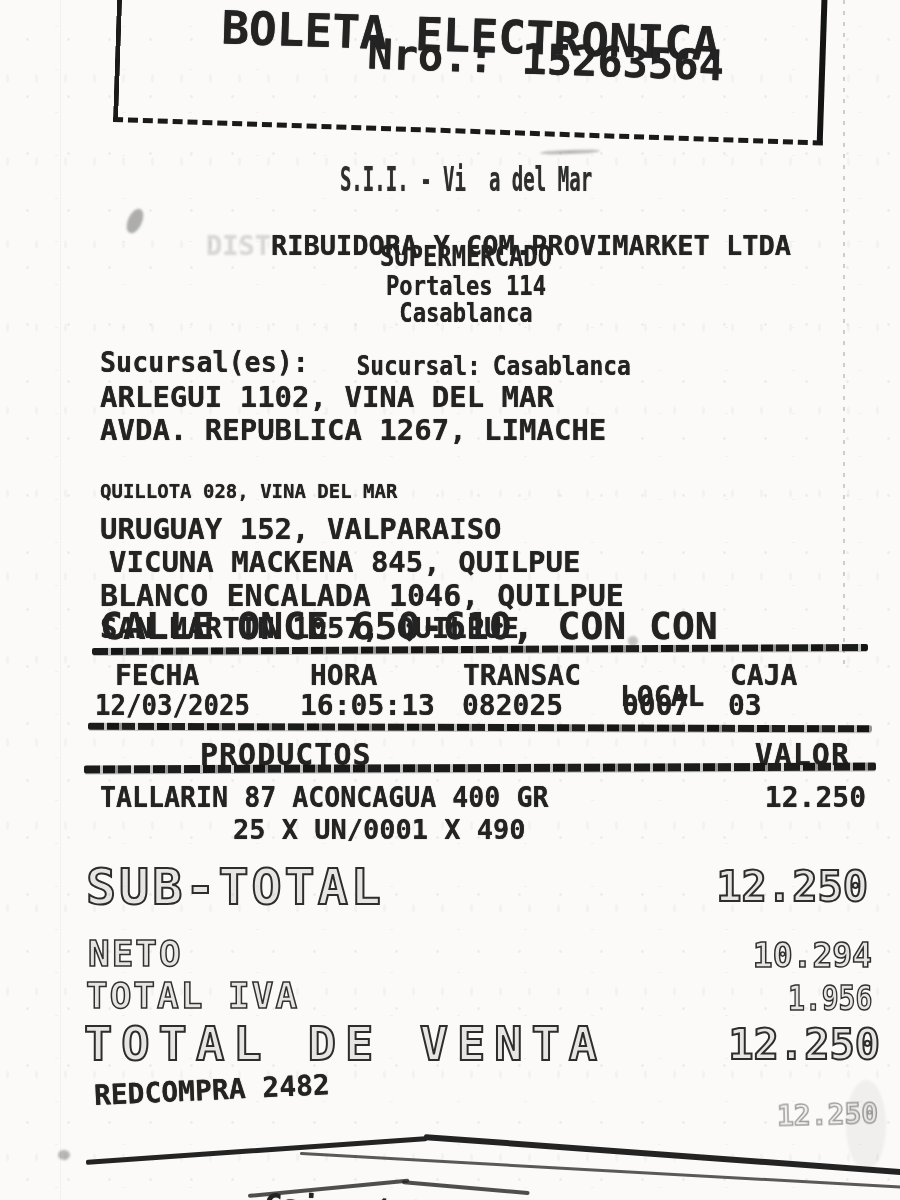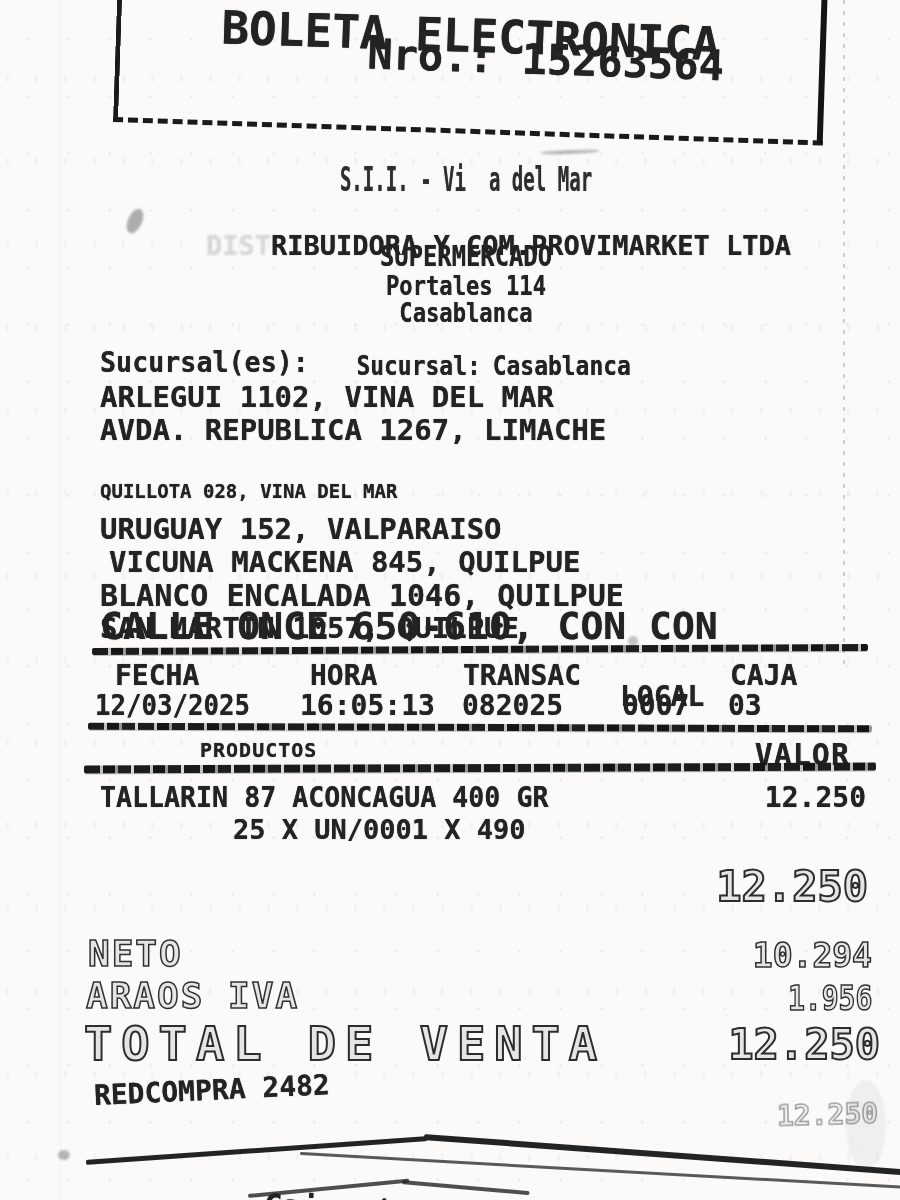--- a/index.html
+++ b/index.html
@@ -97,35 +97,36 @@
   <div class="abs ink" style="left:730px;top:662px;font-size:28px;">CAJA</div>
 
   <div class="abs ink" style="left:95px;top:692px;font-size:28px;transform:scaleX(.92);transform-origin:0 50%;">12/03/2025</div>
   <div class="abs ink" style="left:300px;top:692px;font-size:28px;">16:05:13</div>
   <div class="abs ink" style="left:462px;top:692px;font-size:28px;">082025</div>
   <div class="abs ink" style="left:622px;top:692px;font-size:28px;">0007</div>
   <div class="abs ink" style="left:728px;top:692px;font-size:28px;text-align:right;">03</div>
 
   <div class="sep" style="left:88px;top:724px;width:784px;transform:rotate(0.2deg);"></div>
 
-  <div class="abs ink" style="left:200px;top:740px;font-size:20px;letter-spacing:1px;">PRODUCTOS</div>
+  <div class="abs ink" style="left:200px;top:740px;font-size:30px;letter-spacing:1px;">PRODUCTOS</div>
   <div class="val ink" style="right:50px;top:740px;font-size:30px;letter-spacing:1px;">VALOR</div>
 
   <div class="sep" style="left:84px;top:764px;width:792px;height:8px;transform:rotate(-0.2deg);"></div>
 
   <div class="abs ink" style="left:100px;top:784px;font-size:28px;transform:scaleX(.95);transform-origin:0 50%;">TALLARIN 87 ACONCAGUA 400 GR</div>
   <div class="val ink" style="right:34px;top:784px;font-size:28px;">12.250</div>
   <div class="abs ink" style="left:233px;top:816px;font-size:27px;">25 X UN/0001 X 490</div>
 
+  <div class="abs hollow" style="left:86px;top:862px;font-size:50px;letter-spacing:3px;">SUB-TOTAL</div>
   <div class="val hollow" style="right:32px;top:866px;font-size:42px;">12.250</div>
 
   <div class="abs hollow-thin" style="left:88px;top:936px;font-size:36px;letter-spacing:2px;text-align:right;">NETO</div>
   <div class="val hollow-thin" style="right:28px;top:939px;font-size:33px;">10.294</div>
 
-  <div class="abs hollow-thin" style="left:86px;top:978px;font-size:36px;letter-spacing:2px;">ARAOS IVA</div>
+  <div class="abs hollow-thin" style="left:86px;top:978px;font-size:36px;letter-spacing:2px;">TOTAL IVA</div>
   <div class="val hollow-thin" style="right:28px;top:982px;font-size:33px;transform:scaleX(.85);">1.956</div>
 
   <div class="abs hollow" style="left:84px;top:1020px;font-size:47px;letter-spacing:9px;">TOTAL DE VENTA</div>
   <div class="val hollow" style="right:20px;top:1024px;font-size:42px;">12.250</div>
 
   <div class="abs ink" style="left:94px;top:1082px;font-size:28px;transform:rotate(-2.6deg);transform-origin:0 50%;">REDCOMPRA 2482</div>
   <div class="val hollow-thin faded2" style="right:22px;top:1100px;font-size:28px;transform:rotate(-1.5deg);">12.250</div>
 
   <div class="chev" style="left:86px;top:1160px;width:342px;height:5px;transform:rotate(-4deg);"></div>
   <div class="chev" style="left:424px;top:1134px;width:482px;height:6px;transform:rotate(4.2deg);"></div>

